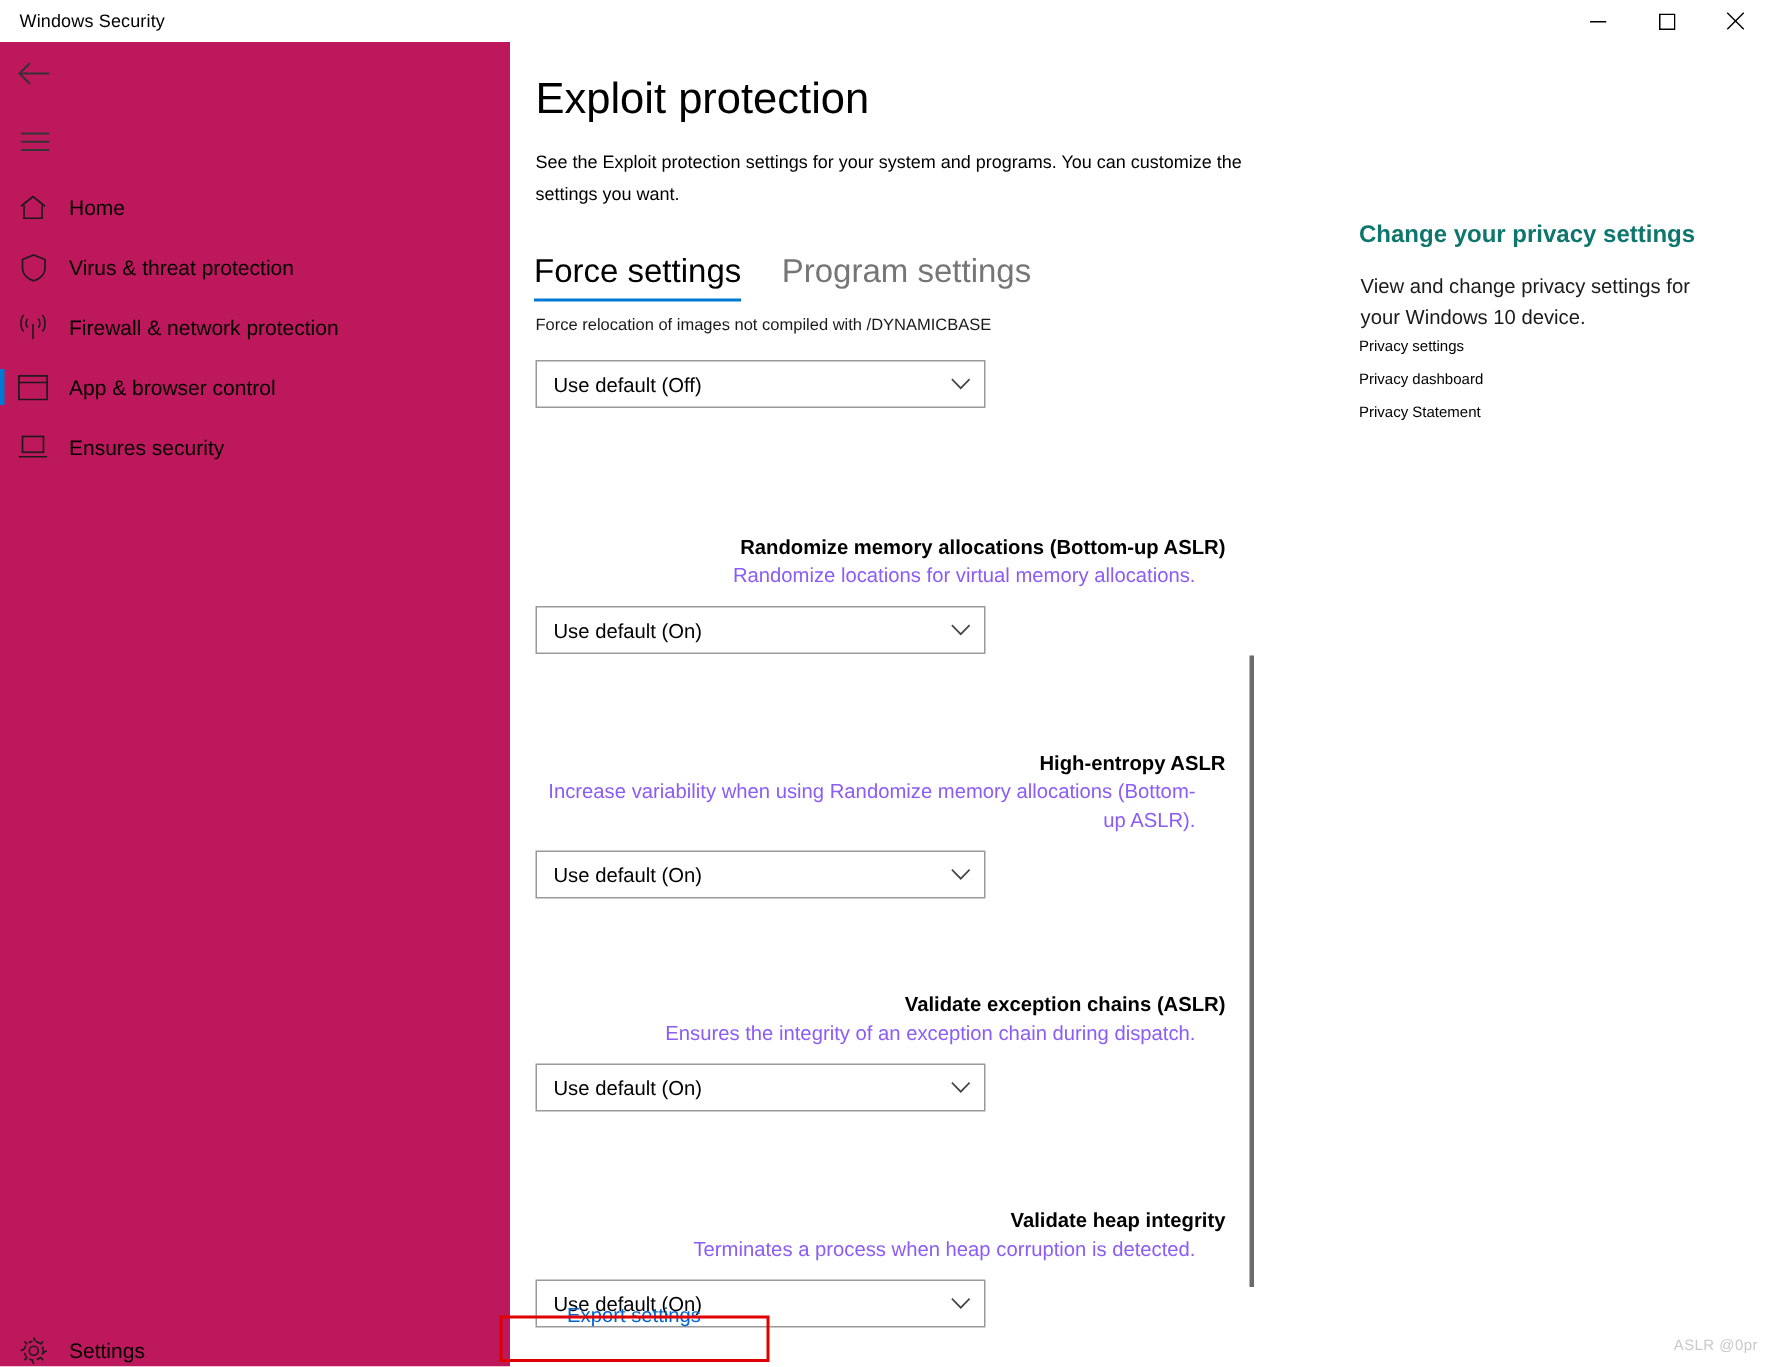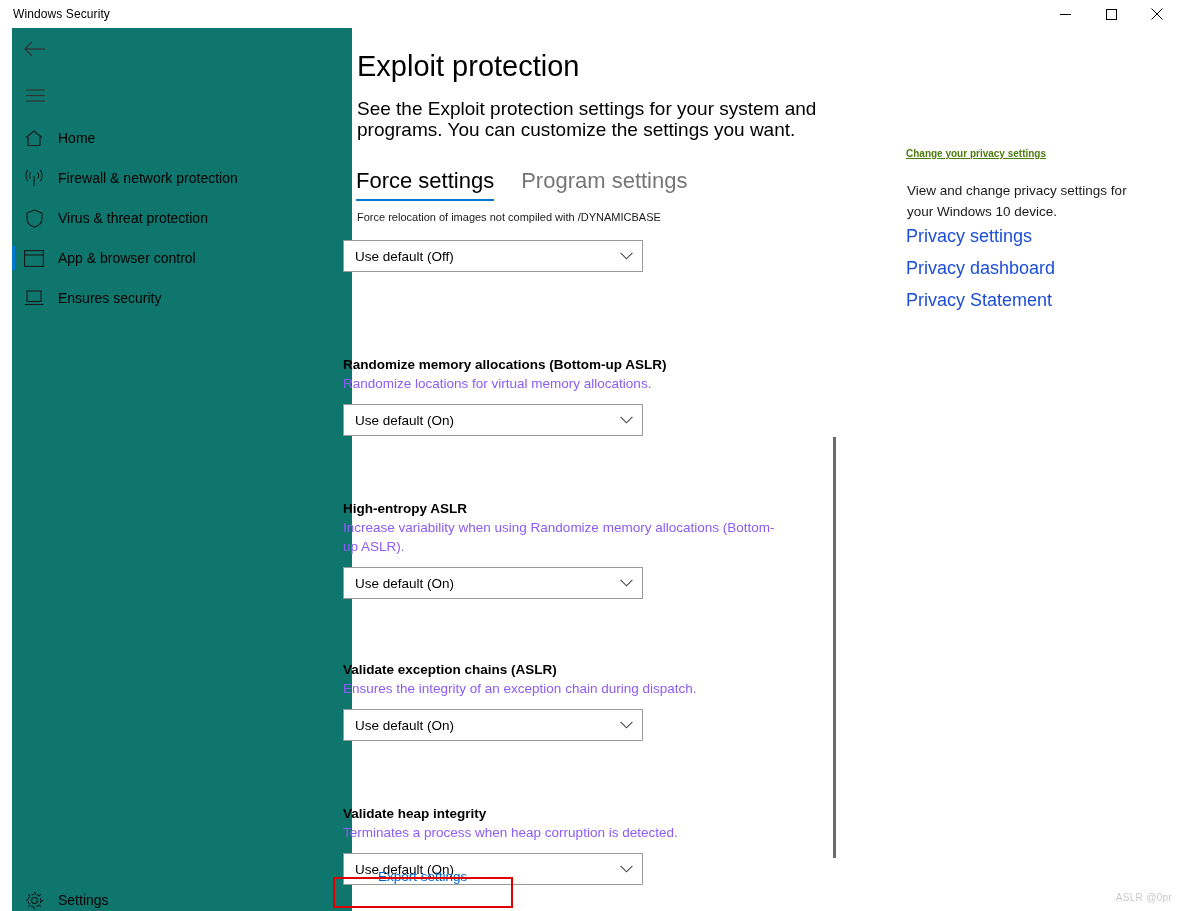--- a/index.html
+++ b/index.html
@@ -47,24 +47,24 @@
     align-items: center;
     justify-content: center;
     cursor: default;
   }
   .win-btn svg { display: block; }
 
   
   .sidebar {
     position: absolute;
     top: 28px;
-    left: 12px;
+    left: 0;
     width: 340px;
     height: 883px;
-    background: #0f766e;
+    background: #be185d;
   }
   .nav-back {
     position: absolute;
     top: 6px;
     left: 3px;
     width: 40px;
     height: 34px;
     display: flex;
     align-items: center;
     justify-content: center;
@@ -160,21 +160,21 @@
     font-weight: 300;
     color: #000;
     letter-spacing: 0px;
     white-space: nowrap;
   }
   .page-desc {
     position: absolute;
     top: 70px;
     left: 17px;
     width: 475px;
-    font-size: 19px;
+    font-size: 12px;
     line-height: 21px;
     color: #000;
   }
 
   .tabs {
     position: absolute;
     top: 140px;
     left: 16px;
     display: flex;
     align-items: flex-end;
@@ -195,21 +195,21 @@
   .tab.inactive { color: #767676; }
 
   .settings-scroll {
     position: absolute;
     top: 180px;
     left: 0;
     width: 500px;
     height: 703px;
   }
 
-  .setting-block { position: absolute; left: 3px; width: 460px; }
+  .setting-block { position: absolute; left: 17px; width: 460px; text-align: right; }
   .setting-title {
     font-size: 13.5px;
     font-weight: bold;
     color: #000;
     margin-bottom: 2px;
     white-space: nowrap;
   }
   .setting-desc {
     font-size: 13.5px;
     color: #8b5cf6;
@@ -291,44 +291,43 @@
     position: absolute;
     top: 28px;
     left: 890px;
     width: 290px;
     height: 883px;
   }
   .rp-title {
     position: absolute;
     top: 120px;
     left: 16px;
-    font-size: 10px;
+    font-size: 16px;
     font-weight: bold;
-    color: #4d7c0f;
+    color: #0f766e;
     white-space: nowrap;
-    text-decoration: underline;
   }
   .rp-desc {
     position: absolute;
     top: 152px;
     left: 17px;
     width: 240px;
     font-size: 13.5px;
     line-height: 21px;
     color: #1a1a1a;
   }
   .rp-links {
     position: absolute;
     top: 198px;
     left: 16px;
   }
   .rp-link {
     display: block;
-    font-size: 18px;
-    color: #1d4ed8;
+    font-size: 10px;
+    color: #000000;
     margin-bottom: 11px;
     cursor: default;
     white-space: nowrap;
   }
 
   .watermark {
     position: absolute;
     right: 8px;
     bottom: 8px;
     font-size: 10px;
@@ -386,44 +385,44 @@
 
     <div class="nav-item">
       <span class="accent"></span>
       <span class="nav-icon">
         <svg width="18" height="17" viewBox="0 0 18 17">
           <polyline points="1,7.5 9,1 17,7.5" fill="none" stroke="#1a1a1a" stroke-width="1.1"></polyline>
           <polyline points="3,6.8 3,15.5 15,15.5 15,6.8" fill="none" stroke="#1a1a1a" stroke-width="1.1"></polyline>
         </svg>
       </span>
       <span class="nav-label">Home</span>
+    </div>
+
+    <div class="nav-item">
+      <span class="accent"></span>
+      <span class="nav-icon">
+        <svg width="17" height="19" viewBox="0 0 17 19">
+          <path d="M8.5 1 L16 4 L16 9.5 C16 14 12.5 17 8.5 18.2 C4.5 17 1 14 1 9.5 L1 4 Z" fill="none" stroke="#1a1a1a" stroke-width="1.1"></path>
+        </svg>
+      </span>
+      <span class="nav-label">Virus &amp; threat protection</span>
     </div>
 
     <div class="nav-item">
       <span class="accent"></span>
       <span class="nav-icon">
         <svg width="20" height="19" viewBox="0 0 20 19">
           <line x1="10" y1="7" x2="10" y2="17" stroke="#1a1a1a" stroke-width="1.1"></line>
           <path d="M6.5 3.5 C5 5 5 8 6.5 9.5" fill="none" stroke="#1a1a1a" stroke-width="1.1"></path>
           <path d="M13.5 3.5 C15 5 15 8 13.5 9.5" fill="none" stroke="#1a1a1a" stroke-width="1.1"></path>
           <path d="M3.8 1 C1.4 3.4 1.4 9.6 3.8 12" fill="none" stroke="#1a1a1a" stroke-width="1.1"></path>
           <path d="M16.2 1 C18.6 3.4 18.6 9.6 16.2 12" fill="none" stroke="#1a1a1a" stroke-width="1.1"></path>
         </svg>
       </span>
       <span class="nav-label">Firewall &amp; network protection</span>
-    </div>
-
-    <div class="nav-item">
-      <span class="accent"></span>
-      <span class="nav-icon">
-        <svg width="17" height="19" viewBox="0 0 17 19">
-          <path d="M8.5 1 L16 4 L16 9.5 C16 14 12.5 17 8.5 18.2 C4.5 17 1 14 1 9.5 L1 4 Z" fill="none" stroke="#1a1a1a" stroke-width="1.1"></path>
-        </svg>
-      </span>
-      <span class="nav-label">Virus &amp; threat protection</span>
     </div>
 
     <div class="nav-item active">
       <span class="accent"></span>
       <span class="nav-icon">
         <svg width="20" height="17" viewBox="0 0 20 17">
           <rect x="0.6" y="0.6" width="18.8" height="15.8" fill="none" stroke="#1a1a1a" stroke-width="1.1"></rect>
           <line x1="0.6" y1="5" x2="19.4" y2="5" stroke="#1a1a1a" stroke-width="1.1"></line>
         </svg>
       </span>

